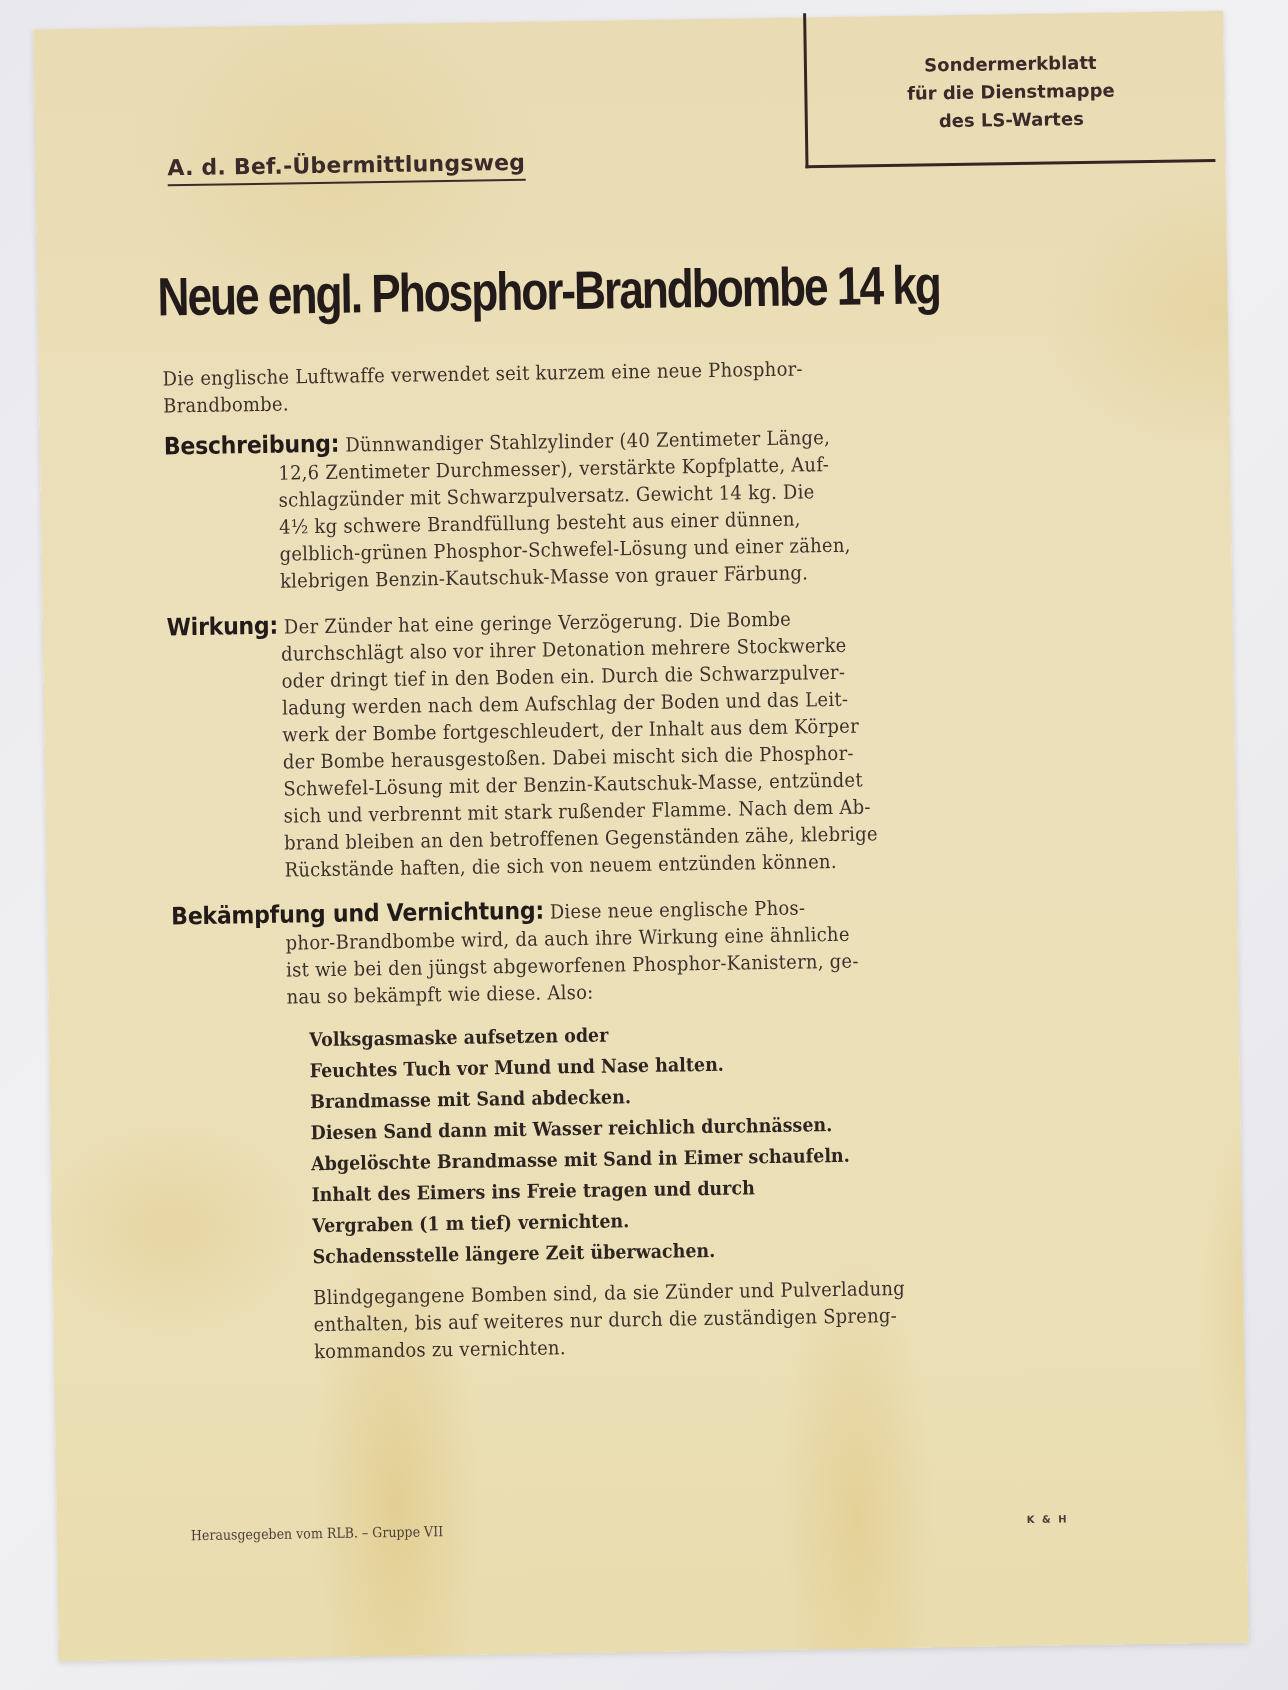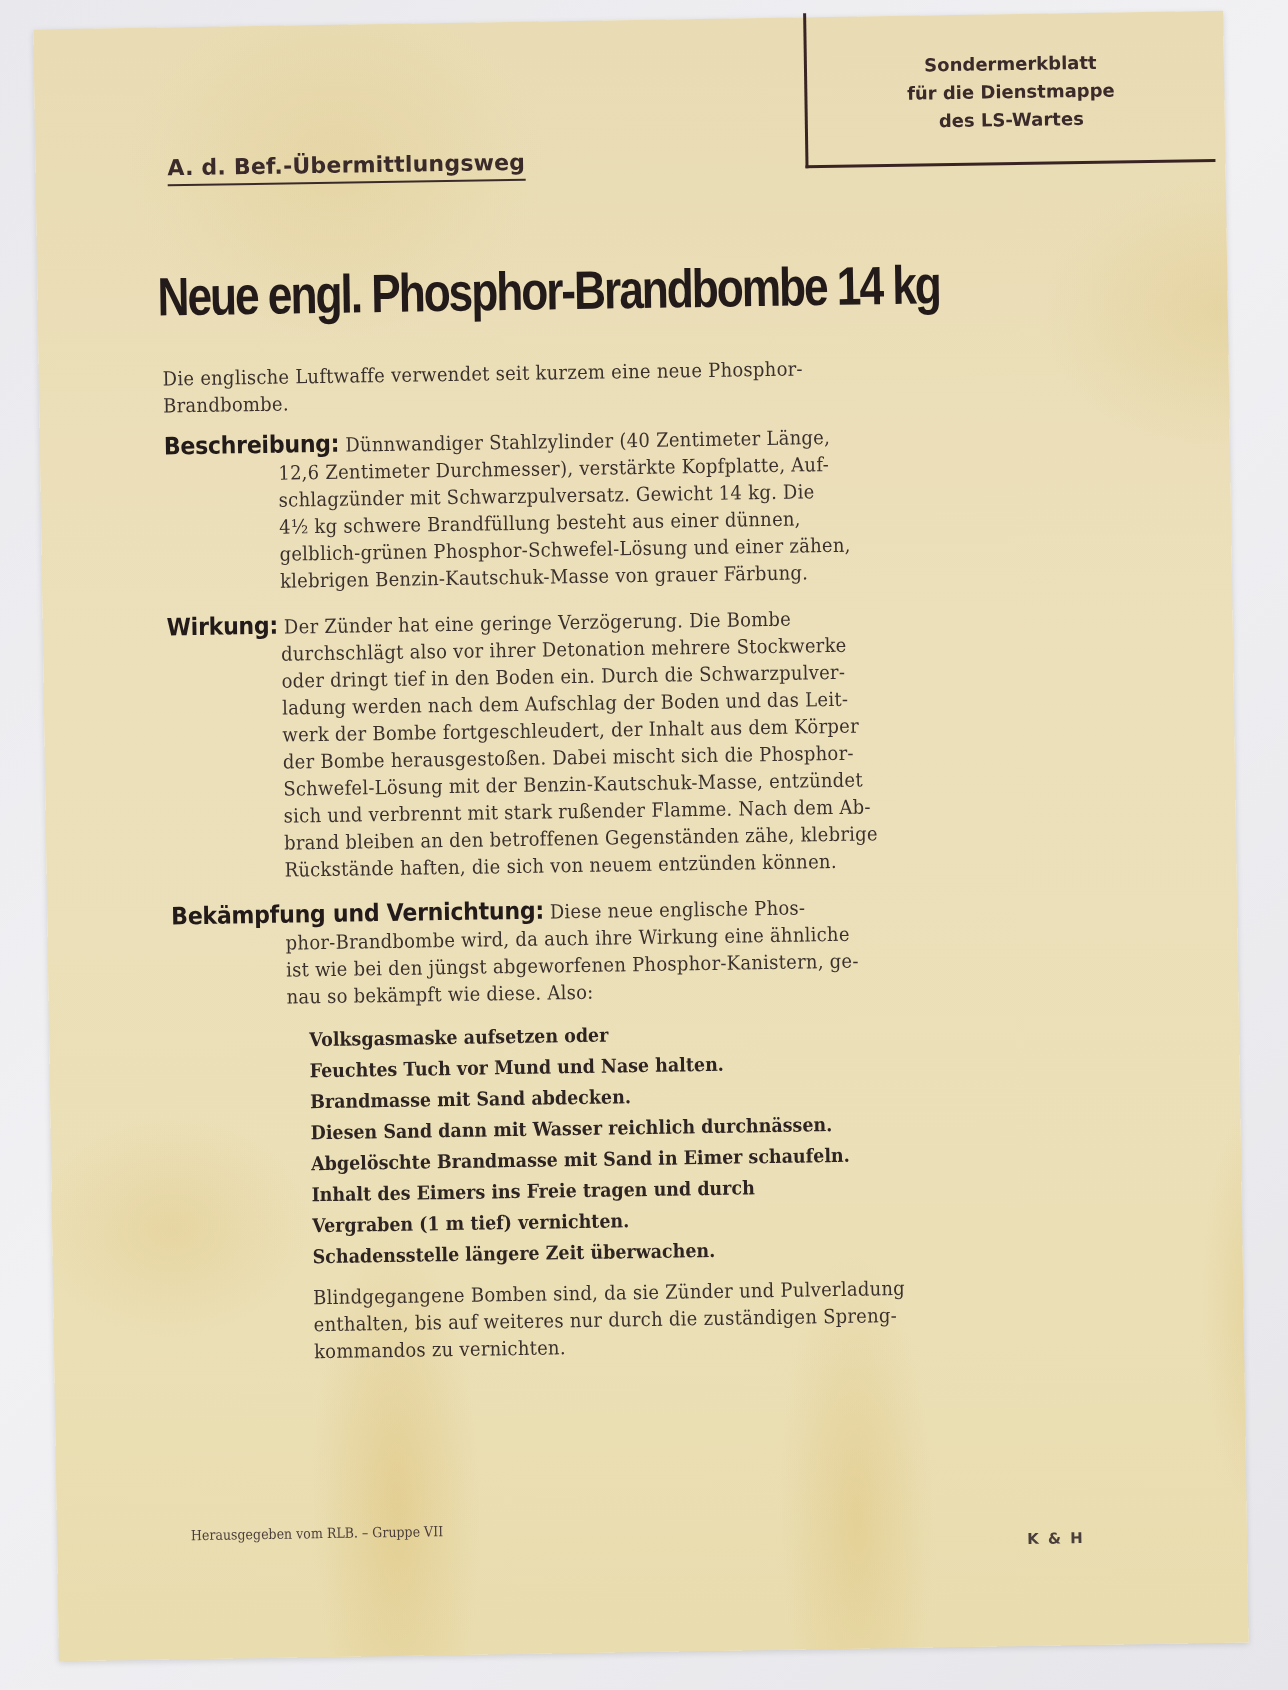--- a/index.html
+++ b/index.html
@@ -67,23 +67,22 @@
     transform: scaleX(0.92); transform-origin:left top; white-space:nowrap;
   }
   .final { padding-left:136px; margin-top:12px; }
   .footer-left {
     position:absolute; left:134px; top:1500px;
     font-family:"DejaVu Serif", serif; font-size:14px; color:#4a3e3a;
     transform: scaleX(0.9); transform-origin:left top; white-space:nowrap;
   }
   .footer-right {
     position:absolute; left:970px; top:1500px;
-    font-family:"DejaVu Sans", sans-serif; font-weight:bold; font-size:15px; color:#4a3e3a;
+    font-family:"DejaVu Sans", sans-serif; font-weight:bold; font-size:10px; color:#4a3e3a;
     letter-spacing:2px;
-    margin-top:16px;
   }
   .hl { display:block; white-space:nowrap; }
 </style>
 </head>
 <body>
 
 <div class="paper">
 
   <div class="routing">A. d. Bef.-Übermittlungsweg</div>
 

